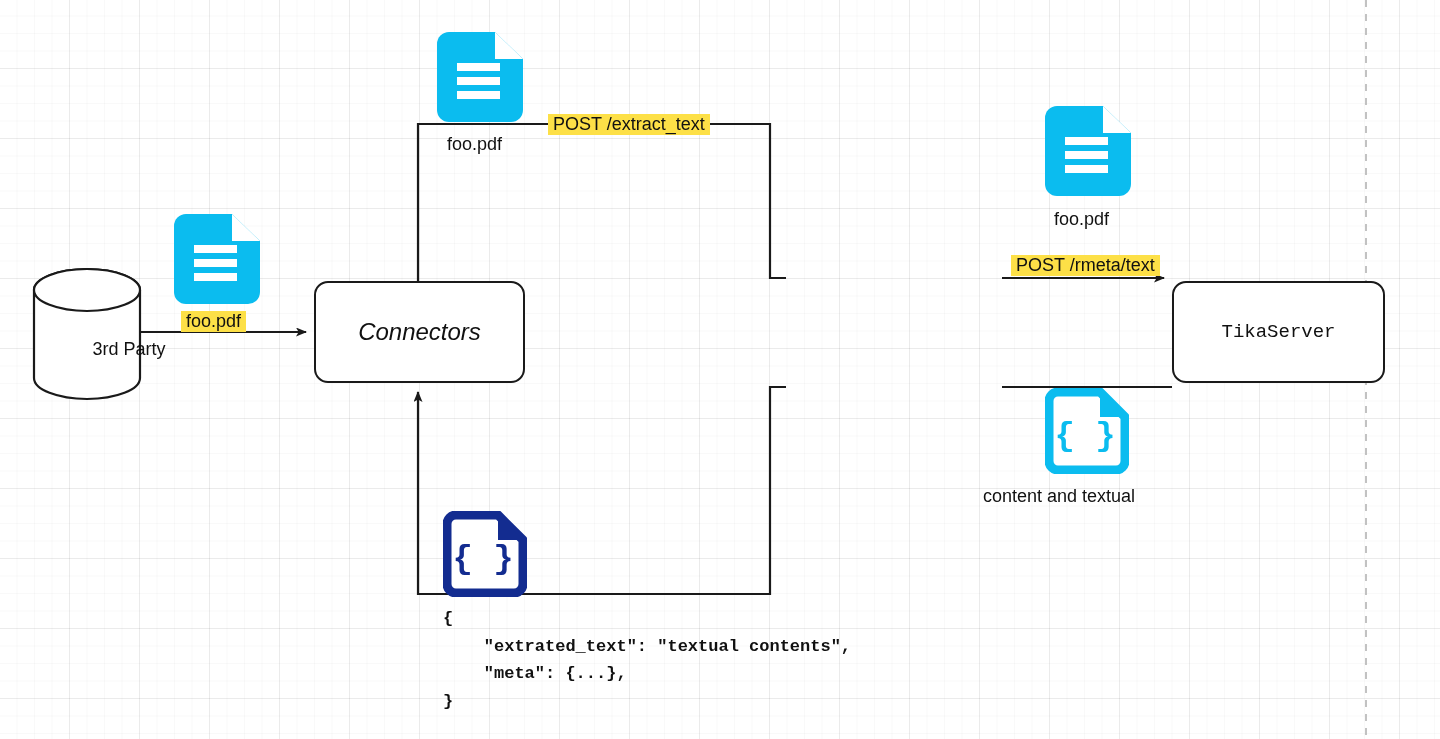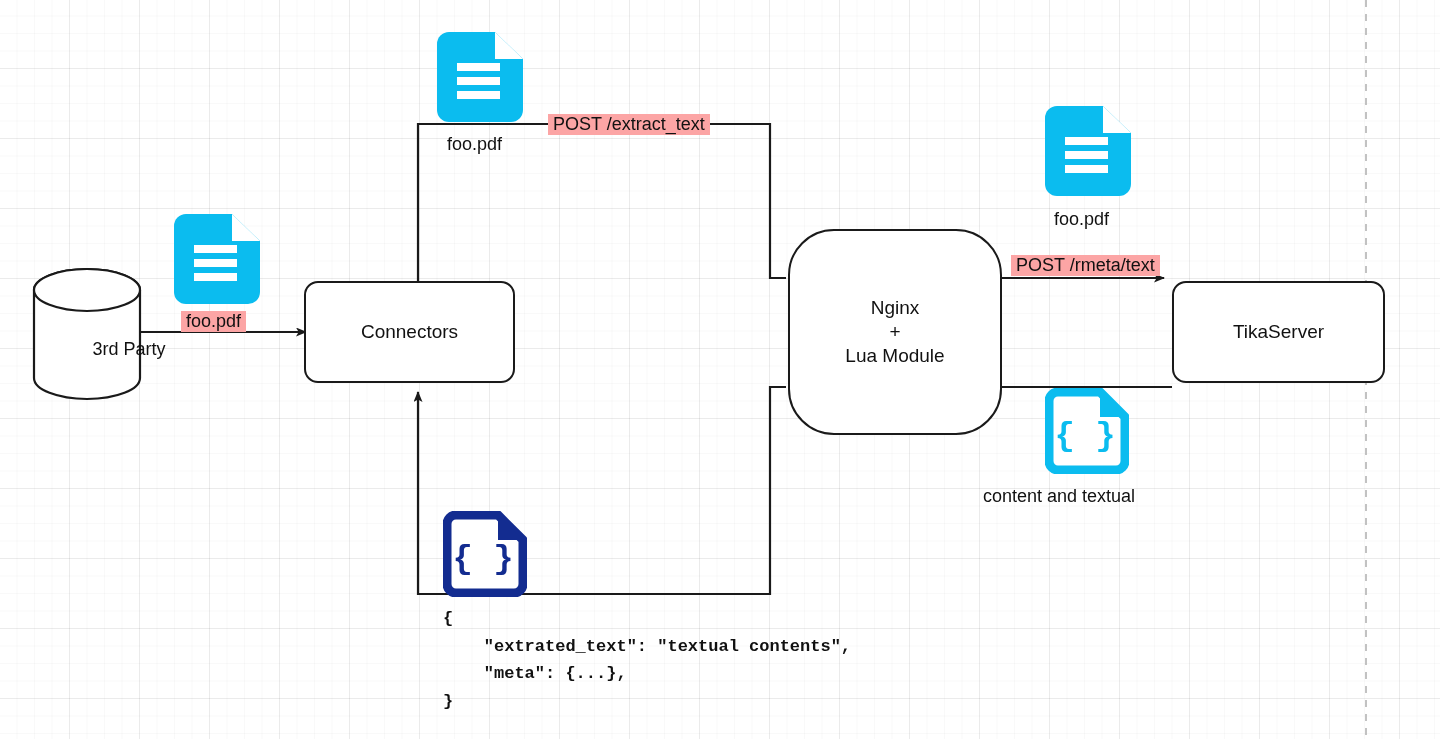--- a/index.html
+++ b/index.html
@@ -21,31 +21,31 @@
       linear-gradient(to bottom, rgba(0,0,0,0.022) 1px, transparent 1px);
     background-size:70px 70px,70px 70px,17.5px 17.5px,17.5px 17.5px;
     background-position:-1px -2px,-1px -2px,-1px -2px,-1px -2px;
   }
   .layer{position:absolute;inset:0;}
   svg.wires{position:absolute;left:0;top:0;width:1440px;height:739px;}
 
   .node{position:absolute;box-sizing:border-box;background:#ffffff;border:2px solid #1a1a1a;
         display:flex;align-items:center;justify-content:center;text-align:center;
         color:#111111;line-height:1.28;}
-  #connectors-node{left:304px;top:281px;width:211px;height:102px;border-radius:14px;font-size:19px;}
+  #connectors-node{left:314px;top:281px;width:211px;height:102px;border-radius:14px;font-size:24px;font-style:italic;}
   #nginx-node{left:788px;top:229px;width:214px;height:206px;border-radius:46px;font-size:19px;}
-  #tikaserver-node{left:1172px;top:281px;width:213px;height:102px;border-radius:14px;font-size:19px;}
+  #tikaserver-node{left:1172px;top:281px;width:213px;height:102px;border-radius:14px;font-size:19px;font-family:Liberation Mono, monospace;}
   #thirdparty-label{position:absolute;left:33px;top:339px;width:108px;text-align:center;
       font-size:18px;color:#111;padding-left:42px;}
 
   .doc-icon{position:absolute;}
   .lbl{position:absolute;color:#111;font-size:18px;white-space:nowrap;}
 
   .edge-label{position:absolute;color:#111;font-size:18px;white-space:nowrap;
-      background:#fca5a5;padding:0 5px;}
+      background:#fde047;padding:0 5px;}
 
   #json-block{position:absolute;left:443px;top:605px;
       font-family:"Liberation Mono",monospace;font-weight:bold;font-size:17px;
       color:#111;line-height:1.62;white-space:pre;}
 </style>
 </head>
 <body>
 
 <div id="canvas"></div>
 
@@ -73,27 +73,20 @@
     <ellipse cx="54" cy="22" rx="53" ry="21" fill="#ffffff" stroke="#1A1A1A" stroke-width="2.2"></ellipse>
   </g>
 </svg>
 
 <div class="layer">
 
   <div class="node" id="connectors-node">
     <span>Connectors</span>
   </div>
 
-  <div class="node" id="nginx-node">
-    <div>
-      <div>Nginx</div>
-      <div>+</div>
-      <div>Lua Module</div>
-    </div>
-  </div>
 
   <div class="node" id="tikaserver-node">
     <span>TikaServer</span>
   </div>
 
   <div id="thirdparty-label">3rd Party</div>
 
   <svg class="doc-icon" style="left:174px;top:214px;" width="86" height="90" viewBox="0 0 86 90">
     <path d="M12,0 H58 L86,27 V78 a12,12 0 0 1 -12,12 H12 a12,12 0 0 1 -12,-12 V12 a12,12 0 0 1 12,-12 Z" fill="#0BBCEF"></path>
     <path d="M58,0 L86,27 H58 Z" fill="#ffffff"></path>

